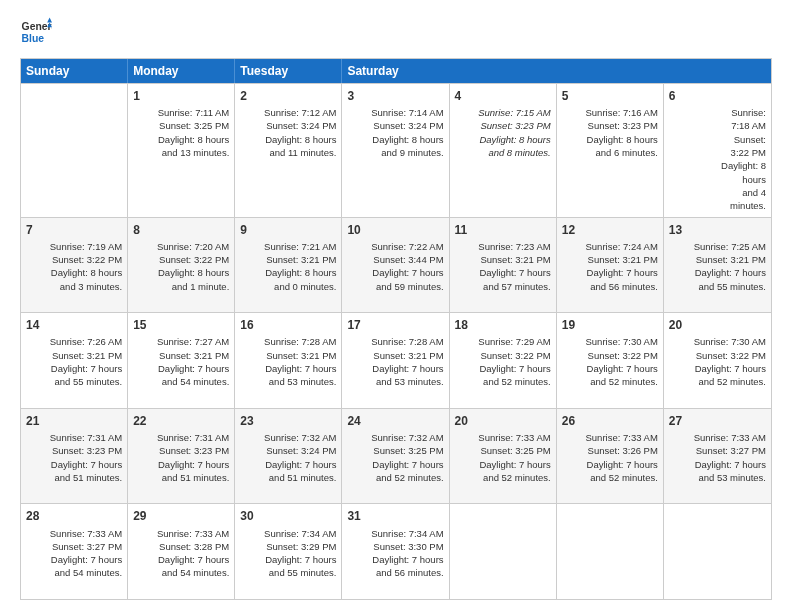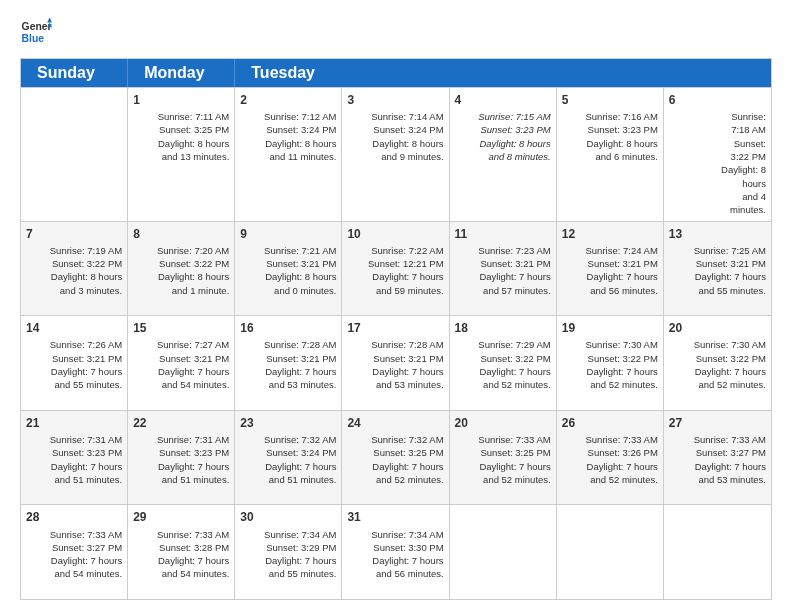--- a/index.html
+++ b/index.html
@@ -52,23 +52,23 @@
       flex-direction: column;
       border: 1px solid #ccc;
     }
     .cal-header {
       display: grid;
       grid-template-columns: repeat(7, 1fr);
       background: #1a6fc4;
     }
     .cal-header-cell {
       color: #fff;
-      font-size: 16px;
+      font-size: 12px;
       font-weight: bold;
-      padding: 5px 16px;
+      padding: 5px 5px;
       text-align: left;
       border-right: 1px solid #4a8fd4;
     }
     .cal-header-cell:last-child { border-right: none; }
     .cal-body {
       display: flex;
       flex-direction: column;
       flex: 1;
     }
     .cal-row {
@@ -118,20 +118,21 @@
       <div class="month-title"></div>
       <div class="location"></div>
     </div>
   </div>
 
   <div class="calendar">
     <div class="cal-header">
     <div class="cal-header-cell">Sunday</div>
         <div class="cal-header-cell">Monday</div>
         <div class="cal-header-cell">Tuesday</div>
+        <div class="cal-header-cell">Saturday</div>
       </div>
     <div class="cal-body">
     <div class="cal-row">
           <div class="cal-cell"></div>
           <div class="cal-cell">
             <span class="day-num">1</span>
             <div class="cell-text" style="white-space: pre-line;">Sunrise: 7:11 AM
 Sunset: 3:25 PM
 Daylight: 8 hours
 and 13 minutes.</div>
@@ -190,21 +191,21 @@
           <div class="cal-cell alt-row">
             <span class="day-num">9</span>
             <div class="cell-text" style="white-space: pre-line;">Sunrise: 7:21 AM
 Sunset: 3:21 PM
 Daylight: 8 hours
 and 0 minutes.</div>
           </div>
           <div class="cal-cell alt-row">
             <span class="day-num">10</span>
             <div class="cell-text" style="white-space: pre-line;">Sunrise: 7:22 AM
-Sunset: 12:21 PM
+Sunset: 3:44 PM
 Daylight: 7 hours
 and 59 minutes.</div>
           </div>
           <div class="cal-cell alt-row">
             <span class="day-num">11</span>
             <div class="cell-text" style="white-space: pre-line;">Sunrise: 7:23 AM
 Sunset: 3:21 PM
 Daylight: 7 hours
 and 57 minutes.</div>
           </div>

